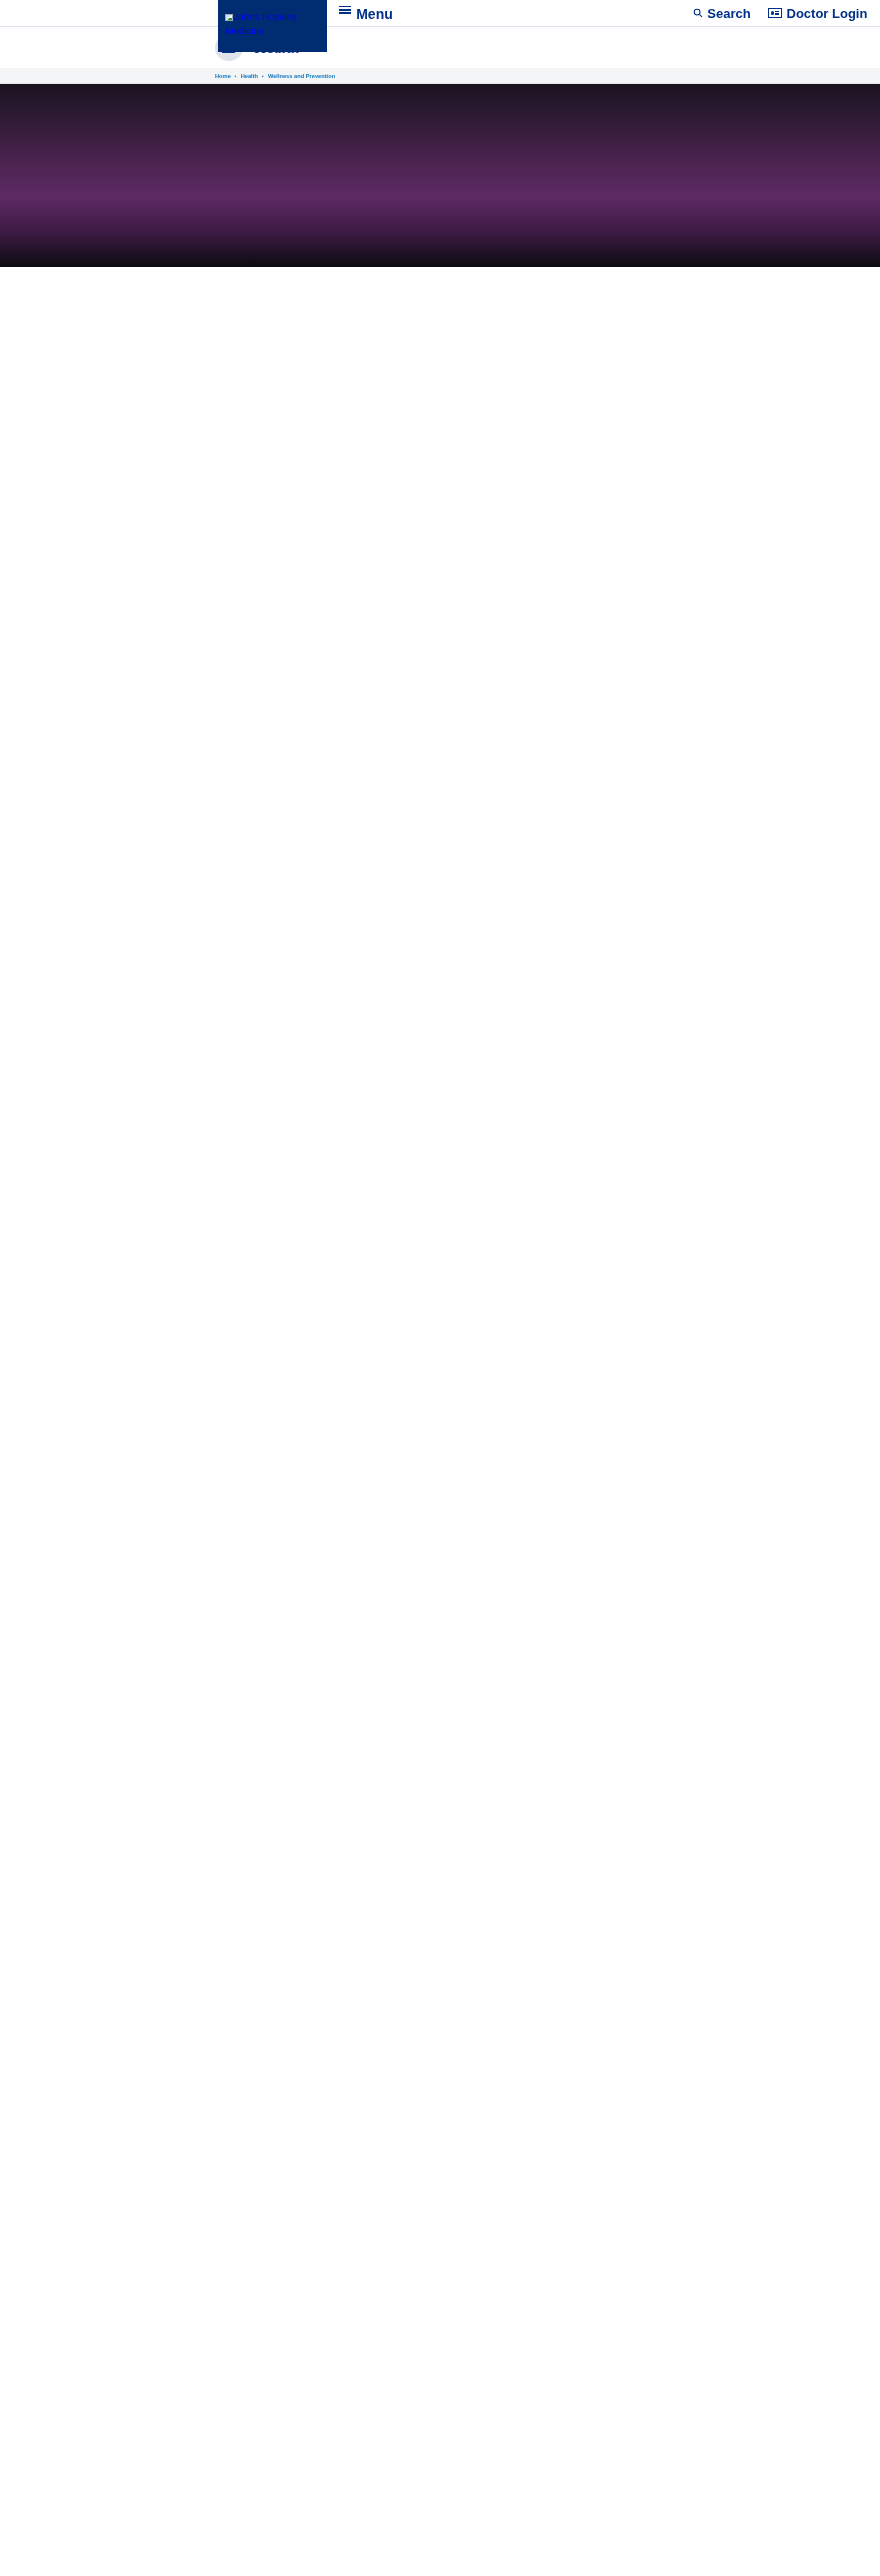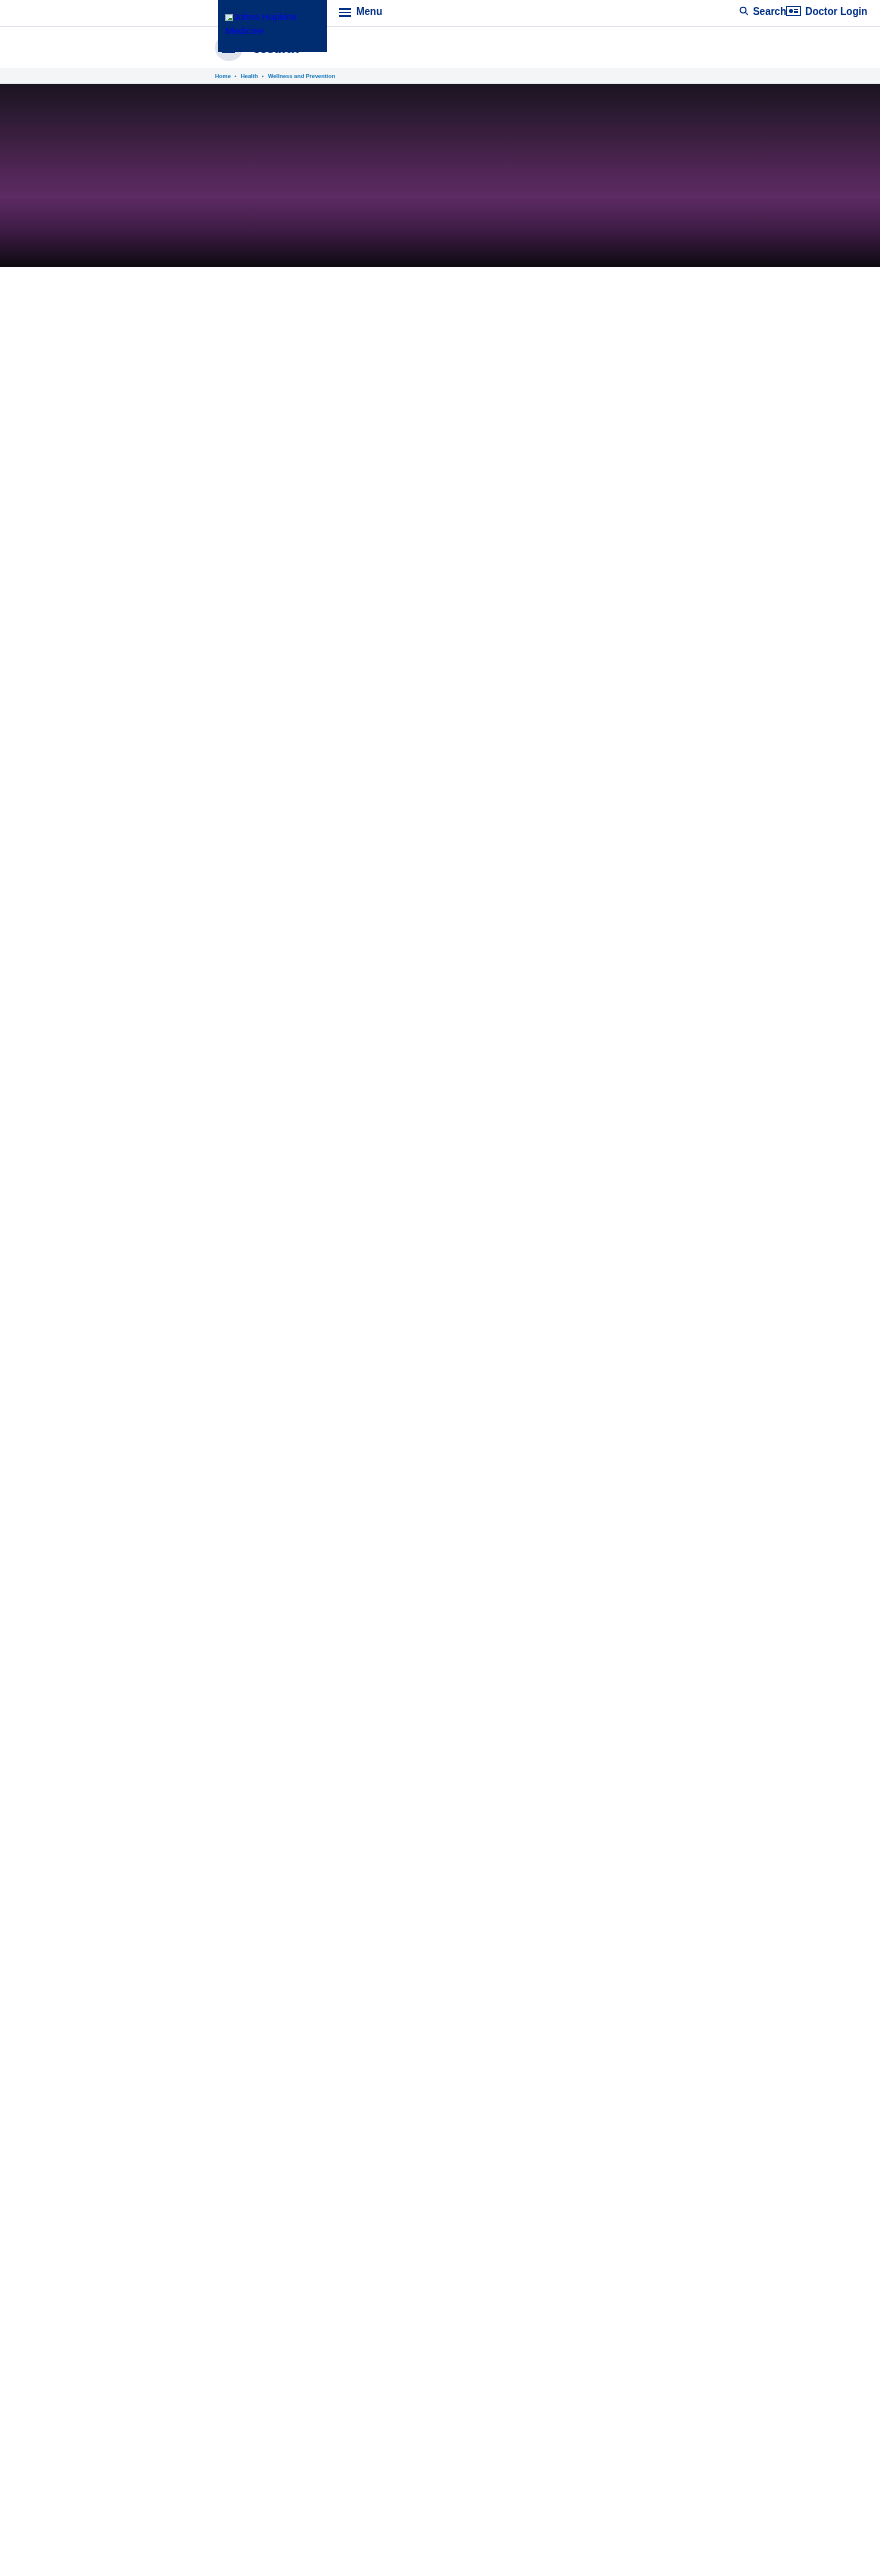--- a/index.html
+++ b/index.html
@@ -45,29 +45,29 @@
   }
   .broken-img::after{
     content:"";
     position:absolute; right:0; top:0;
     border-width:0 0 3.4px 3.4px;
     border-style:solid;
     border-color: transparent transparent #ffffff transparent;
   }
   .menu-btn {
     position:absolute; left:339px; top:5.7px;
-    display:flex; align-items:flex-end; gap:5.2px;
-    color:#003087; font-weight:bold; font-size:10px;
+    display:flex; align-items:flex-start; gap:5.2px;
+    color:#003087; font-weight:bold; font-size:14px;
   }
   .hamburger-sm { display:flex; flex-direction:column; gap:1.7px; }
   .hamburger-sm span { display:block; width:12px; height:1.7px; background:#003087; }
   .util-right {
     position:absolute; right:12.6px; top:5.7px;
-    display:flex; align-items:flex-start; 
-    color:#003087; font-weight:bold; font-size:10px;
+    display:flex; align-items:flex-start; gap:17px;
+    color:#003087; font-weight:bold; font-size:13px;
   }
   .util-item { display:flex; align-items:center; gap:4.6px; }
   .mychart-icon {
     width:14.3px;height:10.3px;border:1.1px solid #003087;
     display:flex;align-items:center;justify-content:center;gap:1.1px;
   }
   .mychart-icon .pers { width:3.4px;height:3.4px;border-radius:50%;background:#003087; }
   .mychart-icon .lines { display:flex;flex-direction:column;gap:0.6px; }
   .mychart-icon .lines i { display:block;width:4px;height:0.9px;background:#003087; }
 

